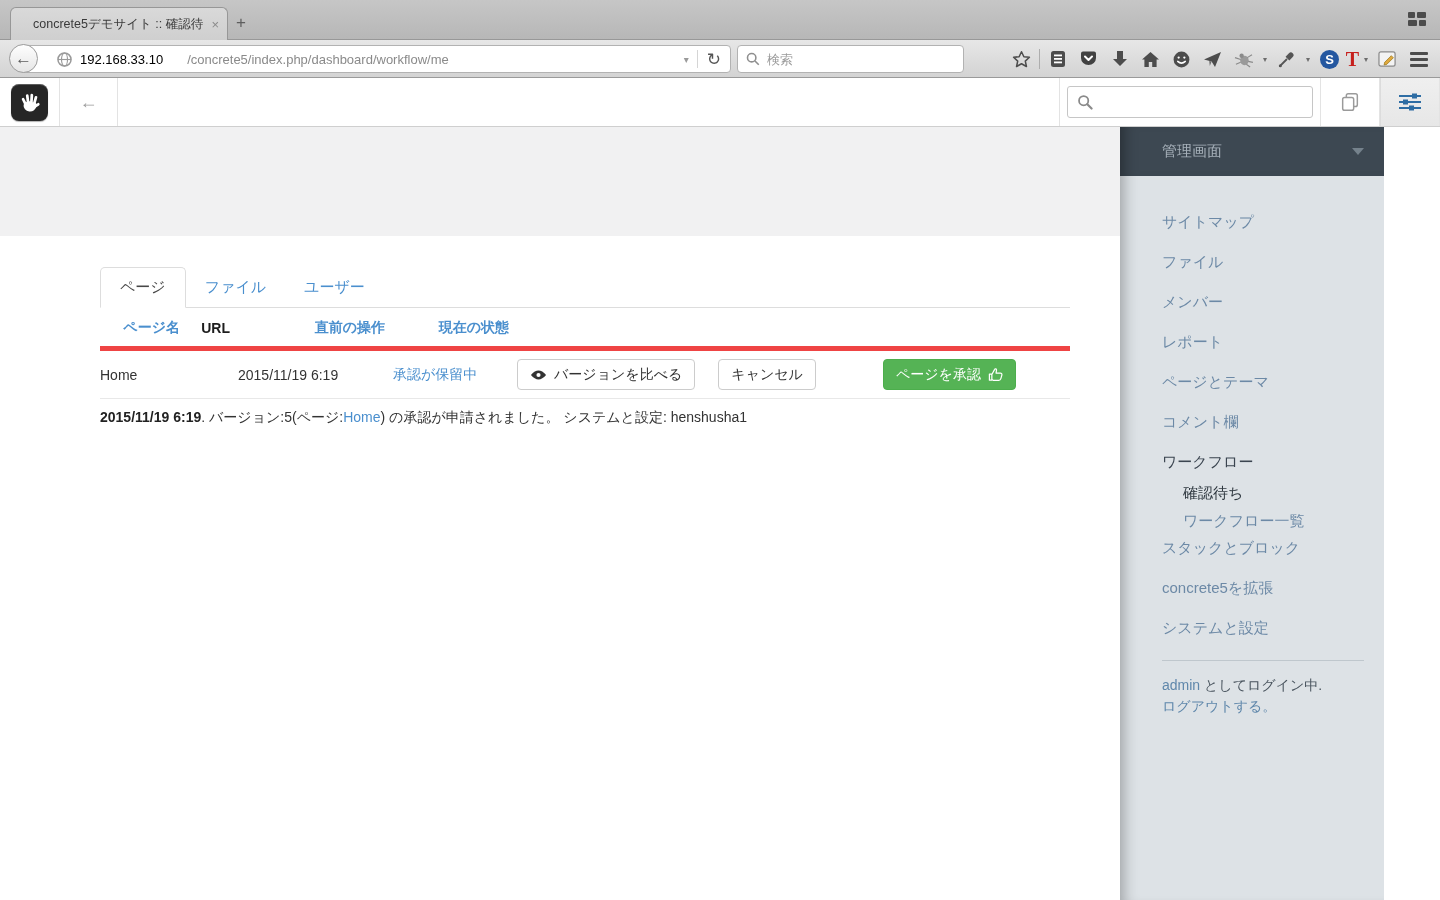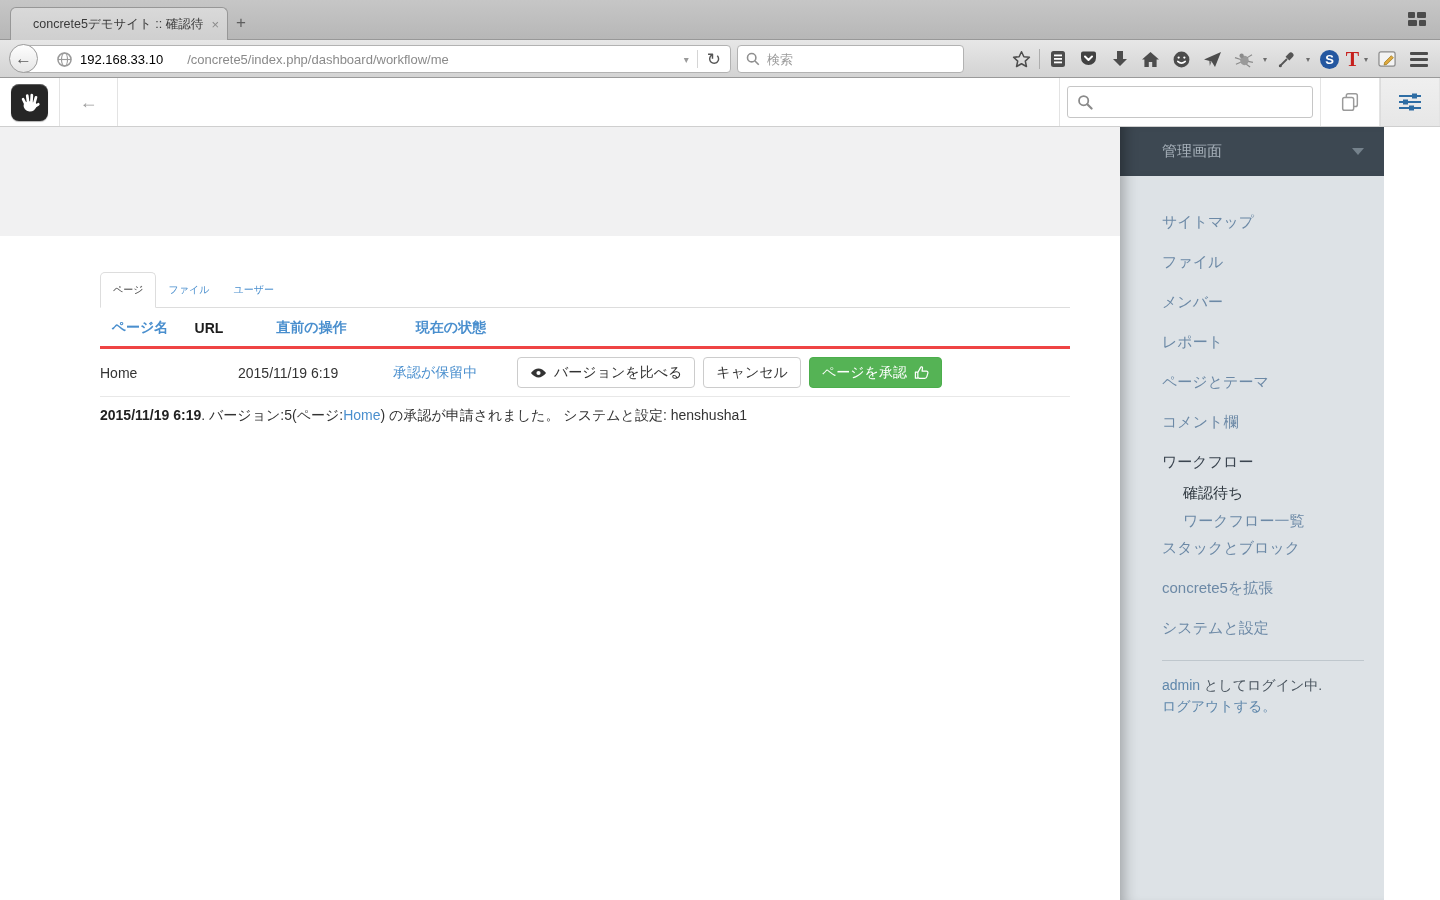--- a/index.html
+++ b/index.html
@@ -73,40 +73,40 @@
   #c5-copy-cell { width:60px; border-left:1px solid #e3e3e3; }
   #c5-settings-cell { width:60px; border-left:1px solid #dcdcdc;
     background:linear-gradient(#efefef,#e7e7e7); }
 
   
   #page { position:absolute; left:0; top:127px; width:1440px; height:773px; background:#fff; }
   #gray-band { position:absolute; left:0; top:0; width:1120px; height:109px; background:#f1f1f2; }
 
   #content { position:absolute; left:100px; top:140px; width:970px; }
   #tabs { display:flex; align-items:flex-end; border-bottom:1px solid #ddd; height:41px; }
-  .tab { font-size:10px; padding:10px 12px; }
+  .tab { font-size:15px; padding:10px 19px; }
   .tab.active { background:#fff; border:1px solid #ddd; border-bottom:1px solid #fff;
     border-radius:5px 5px 0 0; color:#474747; margin-bottom:-1px; position:relative; z-index:1; }
   .tab.link { color:#4a8fce; }
 
   table#wf-table { border-collapse:collapse; width:100%; margin-top:2px; }
-  #wf-table th { text-align:center; font-size:14px; padding:9px 8px 9px 0;
-    border-bottom:3px solid #ef4444; }
+  #wf-table th { text-align:right; font-size:14px; padding:9px 8px 9px 0;
+    border-bottom:5px solid #ef4444; }
   #wf-table th a { color:#4a8fce; text-decoration:none; }
   #wf-table th.plain { color:#1d1d1d; }
   #wf-table td { font-size:14px; color:#333; padding:8px 8px 8px 0;
     border-bottom:1px solid #e8e8e8; height:45px; }
   #wf-table td a { color:#4a8fce; text-decoration:none; }
   .col-name { width:88px; } .col-url { width:50px; } .col-act { width:155px; } .col-status { width:124px; }
 
-  .btn-row { display:flex; gap:8px; align-items:flex-end; }
+  .btn-row { display:flex; gap:23px; align-items:flex-end; }
   .btn { display:inline-flex; align-items:center; gap:7px; font-size:14px; color:#333;
     background:#fff; border:1px solid #ccc; border-radius:4px; padding:5px 12px; height:31px;
     white-space:nowrap; }
-  .btn.green { background:#55b355; border-color:#4cae4c; color:#fff; }
+  .btn.green { background:#55b355; border-color:#4cae4c; color:#fff;margin-left:44px; }
 
   #log-line { margin-top:10px; font-size:14px; color:#333; }
   #log-line b { color:#222; }
   #log-line a { color:#4a8fce; text-decoration:none; }
 
   
   #sidebar { position:absolute; left:1120px; top:0; width:264px; height:773px; background:#dde2e6;
     box-shadow:inset 14px 0 14px -10px rgba(0,0,0,.28); }
   #sb-header { height:49px; background:#3d4852; display:flex; align-items:center;
     padding:0 20px 0 42px; box-shadow:inset 14px 0 14px -10px rgba(0,0,0,.35); }

